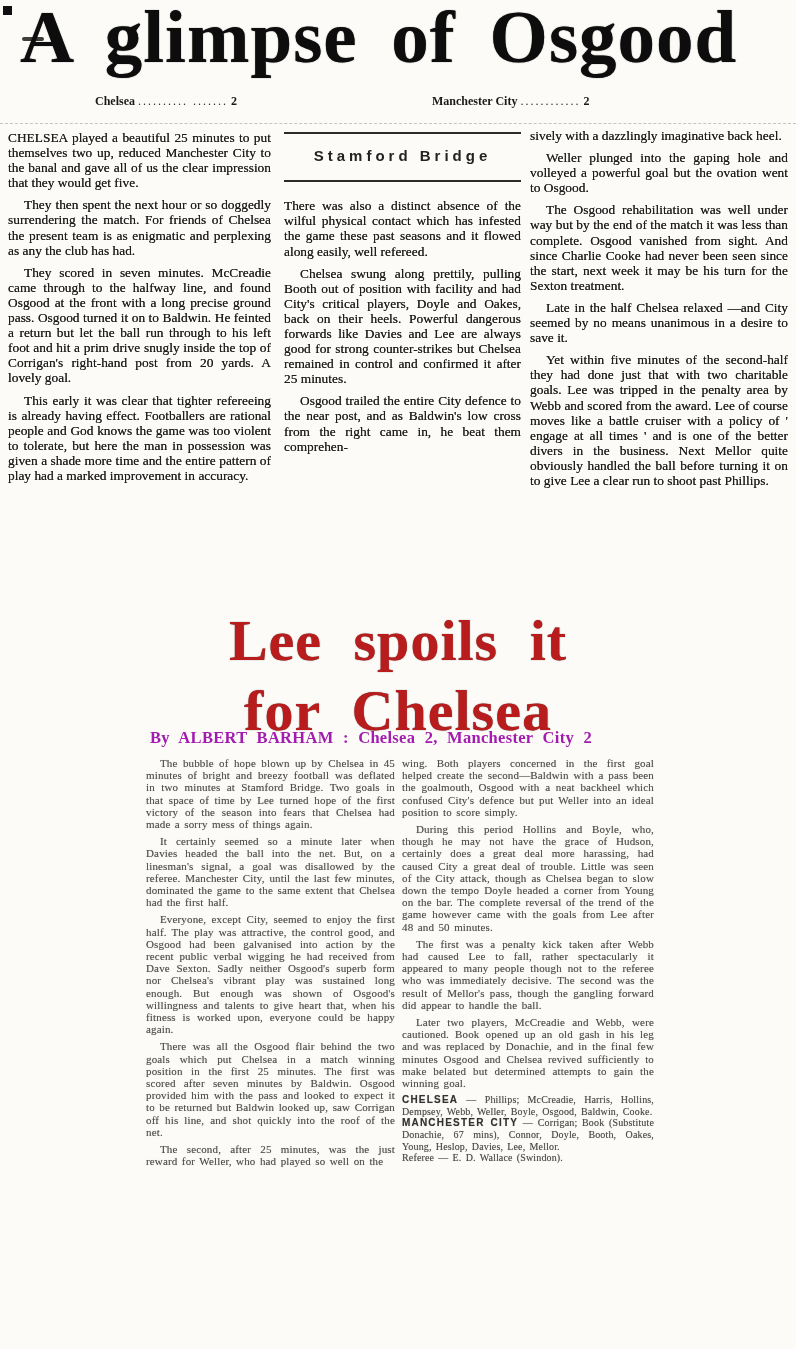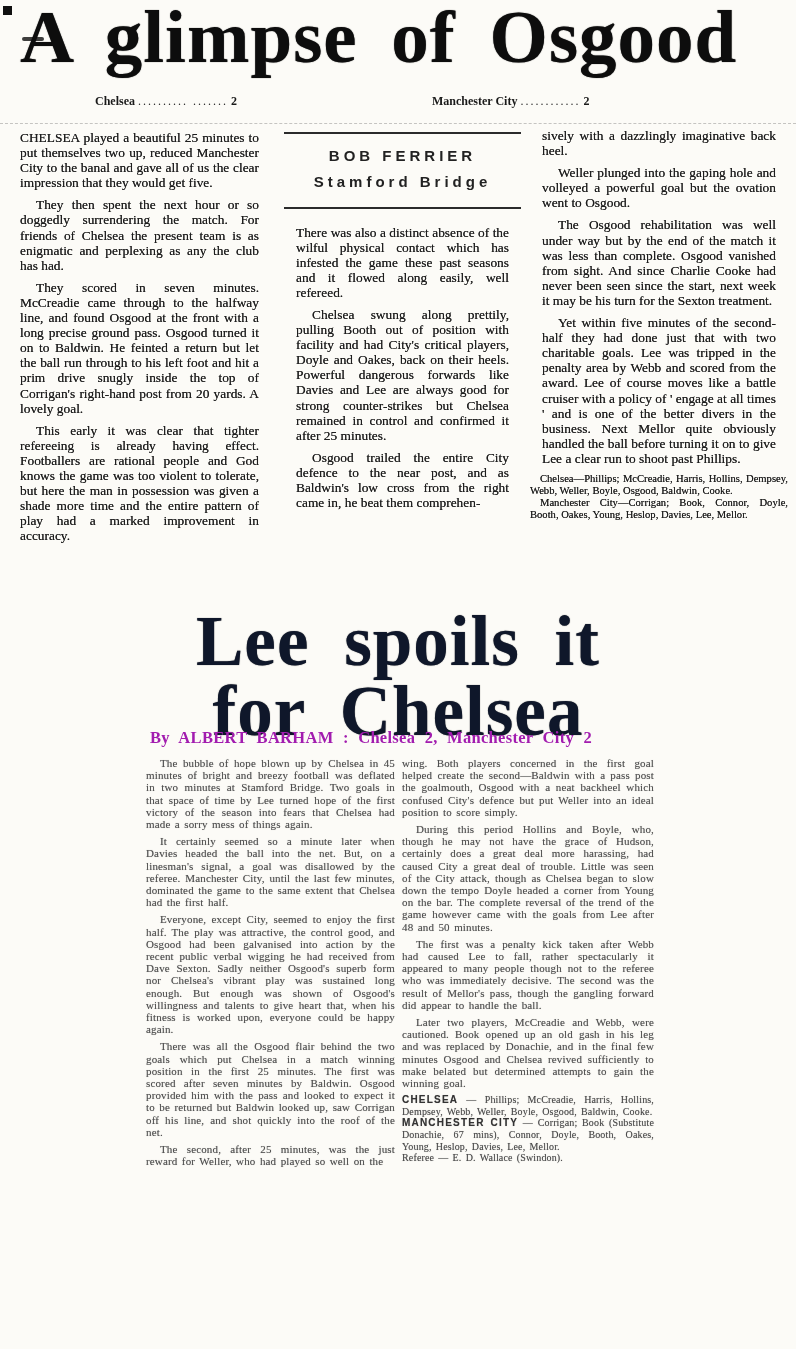--- a/index.html
+++ b/index.html
@@ -27,37 +27,37 @@
   .dots{font-weight:normal;letter-spacing:2px;color:#2e2e2e;}
 
   .col{
     position:absolute;top:128px;text-align:justify;
     font-size:13.4px;line-height:15.1px;color:#1e1e1e;
     text-shadow:0 0 .5px rgba(25,25,25,.85);
   }
   .a1c1{left:8px;width:263px;top:130px;}
   .a1c2{left:284px;width:237px;}
   .a1c3{left:530px;width:258px;}
-  .col p{margin:0 12px 7px;text-indent:16px;}
+  .col p{margin:0 0 7px;text-indent:16px;}
   .col p.flush{text-indent:0;}
 
   .byline-box{
     border-top:2px solid #2b2b2b;border-bottom:2px solid #2b2b2b;
     margin:4px 0 16px;padding:9px 0 11px;text-align:center;
     font-family:"Liberation Sans",sans-serif;font-weight:bold;
     font-size:15px;letter-spacing:4px;line-height:1.75;color:#222;
     text-shadow:none;text-indent:0;
   }
   .teamlist1{margin-top:4px;font-size:10.6px;line-height:12px;text-align:justify;}
   .teamlist1 p{margin:0;text-indent:10px;}
 
   
   .h2block{
     position:absolute;top:606px;left:140px;width:516px;text-align:center;
-    font-size:71px;line-height:70px;font-weight:bold;color:#0f172a;
+    font-size:58px;line-height:70px;font-weight:bold;color:#b91c1c;
     word-spacing:16px;letter-spacing:1px;
     text-shadow:0 0 1px rgba(15,15,15,.7);
   }
   .byline2{
     position:absolute;top:728px;left:150px;width:505px;
     font-size:16.5px;font-weight:bold;letter-spacing:.3px;word-spacing:5px;color:#a21caf;
   }
   .col2{
     position:absolute;top:757px;text-align:justify;
     font-size:11px;line-height:12.2px;color:#4f4f4f;
@@ -94,56 +94,52 @@
 
   <div class="col a1c1">
     <p class="flush">CHELSEA played a beautiful 25 minutes to put themselves two up, reduced Manchester City to the banal and gave all of us the clear impression that they would get five.</p>
     <p>They then spent the next hour or so doggedly surrendering the match. For friends of Chelsea the present team is as enigmatic and perplexing as any the club has had.</p>
     <p>They scored in seven minutes. McCreadie came through to the halfway line, and found Osgood at the front with a long precise ground pass. Osgood turned it on to Baldwin. He feinted a return but let the ball run through to his left foot and hit a prim drive snugly inside the top of Corrigan's right-hand post from 20 yards. A lovely goal.</p>
     <p>This early it was clear that tighter refereeing is already having effect. Footballers are rational people and God knows the game was too violent to tolerate, but here the man in possession was given a shade more time and the entire pattern of play had a marked improvement in accuracy.</p>
   </div>
 
   <div class="col a1c2">
     <div class="byline-box">
-      <div>BOB FERRIER</div>
       <div>Stamford Bridge</div>
     </div>
     <p class="flush">There was also a distinct absence of the wilful physical contact which has infested the game these past seasons and it flowed along easily, well refereed.</p>
     <p>Chelsea swung along prettily, pulling Booth out of position with facility and had City's critical players, Doyle and Oakes, back on their heels. Powerful dangerous forwards like Davies and Lee are always good for strong counter-strikes but Chelsea remained in control and confirmed it after 25 minutes.</p>
     <p>Osgood trailed the entire City defence to the near post, and as Baldwin's low cross from the right came in, he beat them comprehen-</p>
   </div>
 
   <div class="col a1c3">
     <p class="flush">sively with a dazzlingly imaginative back heel.</p>
     <p>Weller plunged into the gaping hole and volleyed a powerful goal but the ovation went to Osgood.</p>
     <p>The Osgood rehabilitation was well under way but by the end of the match it was less than complete. Osgood vanished from sight. And since Charlie Cooke had never been seen since the start, next week it may be his turn for the Sexton treatment.</p>
+    <p>Late in the half Chelsea relaxed —and City seemed by no means unanimous in a desire to save it.</p>
     <p>Yet within five minutes of the second-half they had done just that with two charitable goals.  Lee was tripped in the penalty area by Webb and scored from the award. Lee of course moves like a battle cruiser with a policy of ' engage at all times ' and is one of the better divers in the business. Next Mellor quite obviously handled the ball before turning it on to give Lee a clear run to shoot past Phillips.</p>
-    <div class="teamlist1">
-      <p>Chelsea—Phillips; McCreadie, Harris, Hollins, Dempsey, Webb, Weller, Boyle, Osgood, Baldwin, Cooke.</p>
-      <p>Manchester City—Corrigan; Book, Connor, Doyle, Booth, Oakes, Young, Heslop, Davies, Lee, Mellor.</p>
-    </div>
   </div>
 
   <div class="h2block">
     <div>Lee spoils it</div>
     <div>for Chelsea</div>
   </div>
 
   <div class="byline2">By ALBERT BARHAM : Chelsea 2, Manchester City 2</div>
 
   <div class="col2 a2c1">
     <p>The bubble of hope blown up by Chelsea in 45 minutes of bright and breezy football was deflated in two minutes at Stamford Bridge. Two goals in that space of time by Lee turned hope of the first victory of the season into fears that Chelsea had made a sorry mess of things again.</p>
     <p>It certainly seemed so a minute later when Davies headed the ball into the net. But, on a linesman's signal, a goal was disallowed by the referee. Manchester City, until the last few minutes, dominated the game to the same extent that Chelsea had the first half.</p>
     <p>Everyone, except City, seemed to enjoy the first half. The play was attractive, the control good, and Osgood had been galvanised into action by the recent public verbal wigging he had received from Dave Sexton. Sadly neither Osgood's superb form nor Chelsea's vibrant play was sustained long enough. But enough was shown of Osgood's willingness and talents to give heart that, when his fitness is worked upon, everyone could be happy again.</p>
     <p>There was all the Osgood flair behind the two goals which put Chelsea in a match winning position in the first 25 minutes. The first was scored after seven minutes by Baldwin. Osgood provided him with the pass and looked to expect it to be returned but Baldwin looked up, saw Corrigan off his line, and shot quickly into the roof of the net.</p>
     <p>The second, after 25 minutes, was the just reward for Weller, who had played so well on the</p>
   </div>
 
   <div class="col2 a2c2">
-    <p class="flush">wing. Both players concerned in the first goal helped create the second—Baldwin with a pass post the goalmouth, Osgood with a neat backheel which confused City's defence but put Weller into an ideal position to score simply.</p>
+    <p class="flush">wing. Both players concerned in the first goal helped create the second—Baldwin with a pass been the goalmouth, Osgood with a neat backheel which confused City's defence but put Weller into an ideal position to score simply.</p>
     <p>During this period Hollins and Boyle, who, though he may not have the grace of Hudson, certainly does a great deal more harassing, had caused City a great deal of trouble. Little was seen of the City attack, though as Chelsea began to slow down the tempo Doyle headed a corner from Young on the bar. The complete reversal of the trend of the game however came with the goals from Lee after 48 and 50 minutes.</p>
     <p>The first was a penalty kick taken after Webb had caused Lee to fall, rather spectacularly it appeared to many people though not to the referee who was immediately decisive. The second was the result of Mellor's pass, though the gangling forward did appear to handle the ball.</p>
     <p>Later two players, McCreadie and Webb, were cautioned. Book opened up an old gash in his leg and was replaced by Donachie, and in the final few minutes Osgood and Chelsea revived sufficiently to make belated but determined attempts to gain the winning goal.</p>
     <div class="teamlist2">
       <p><span class="team-name">CHELSEA</span> <span>— Phillips; McCreadie, Harris, Hollins, Dempsey, Webb, Weller, Boyle, Osgood, Baldwin, Cooke.</span></p>
       <p><span class="team-name">MANCHESTER CITY</span> <span>— Corrigan; Book (Substitute Donachie, 67 mins), Connor, Doyle, Booth, Oakes, Young, Heslop, Davies, Lee, Mellor.</span></p>
       <p>Referee — E. D. Wallace (Swindon).</p>
     </div>
   </div>
 

